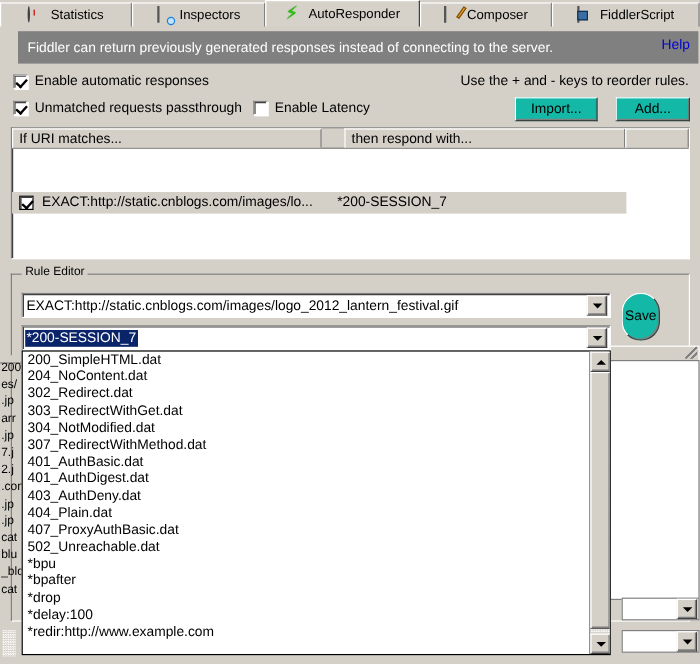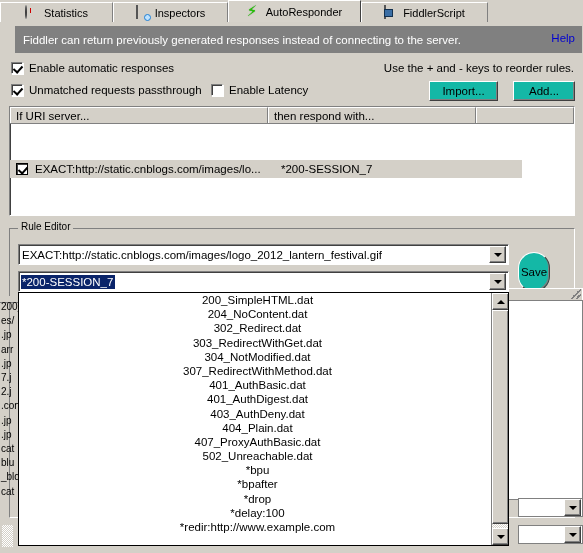--- a/index.html
+++ b/index.html
@@ -102,42 +102,42 @@
   .btn{
     background:#14b8a6;
     border:1px solid #fff;border-right-color:#404040;border-bottom-color:#404040;
     box-shadow:inset -1px -1px 0 #808080;
     font-family:"Liberation Sans",sans-serif;font-size:11.5px;
     display:flex;align-items:center;justify-content:center;
     box-sizing:border-box;position:absolute;
   }
   #import-button{left:429px;top:81px;width:69px;height:20px;}
   #add-button{left:513px;top:81px;width:62px;height:20px;}
-  #save-button{left:518px;top:252px;width:32px;height:40px;border-radius:20px;}
+  #save-button{left:518px;top:244px;width:32px;height:40px;border-radius:20px;}
   
   .ruleslist{
     position:absolute;left:9px;top:106px;width:566px;height:110px;
     background:#fff;
     border:1px solid #808080;border-right-color:#fff;border-bottom-color:#fff;
     box-shadow:inset 1px 1px 0 #404040;
     box-sizing:border-box;
   }
   .rl-header{
     display:flex;height:17px;background:#d4d0c8;
     border-bottom:1px solid #808080;box-sizing:border-box;
   }
   .rl-h{
     box-sizing:border-box;height:16px;display:flex;align-items:center;
     padding-left:5px;font-size:11.5px;
     border-right:1px solid #808080;
     border-top:1px solid #fff;border-left:1px solid #fff;
     background:#d4d0c8;
   }
   .rl-h.c1{width:258px;}
-  .rl-h.c2{width:208px;}
+  .rl-h.c2{width:234px;margin-left:19px;}
   .rl-h.c3{flex:1;}
   .rl-row{
     display:flex;align-items:center;height:18px;
     background:#d4d0c8;width:512px;box-sizing:border-box;
     padding-left:6px;font-size:11.5px;margin-top:36px;
   }
   .rl-row .cb{margin-right:7px;box-shadow:inset 1px 1px 0 #404040;border:1px solid #000;background:#fff;}
   .rl-c1{width:246px;overflow:hidden;white-space:nowrap;}
   .rl-c2{overflow:hidden;white-space:nowrap;}
   
@@ -180,21 +180,21 @@
   #resp-combo{left:18px;top:271px;width:491px;height:21px;}
   
   .dropdown{
     position:absolute;left:18px;top:292px;width:491px;height:254px;
     background:#fff;border:1px solid #000;box-sizing:border-box;
     z-index:40;overflow:hidden;
   }
   .dd-items{position:absolute;left:0;top:0;width:473px;}
   .dd-item{
     height:14.2px;line-height:14.2px;padding-left:4px;font-size:11.5px;
-    white-space:nowrap;overflow:hidden;text-align:center;
+    white-space:nowrap;overflow:hidden;
   }
   .dd-scroll{
     position:absolute;right:0;top:0;width:17px;height:252px;
     background:#d4d0c8;box-sizing:border-box;border-left:1px solid #808080;
   }
   .dd-sb-btn{
     width:17px;height:17px;background:#d4d0c8;
     border:1px solid #fff;border-right-color:#404040;border-bottom-color:#404040;
     box-shadow:inset -1px -1px 0 #808080;
     box-sizing:border-box;position:relative;
@@ -270,20 +270,24 @@
     <span>Statistics</span>
   </div>
   <div class="tab" style="width:115px">
     <span class="tab-icon"><span class="ico-insp"></span></span>
     <span>Inspectors</span>
   </div>
   <div class="tab active" style="width:133px">
     <span class="tab-icon ico-bolt">⚡</span>
     <span>AutoResponder</span>
   </div>
+  <div class="tab" style="width:113px">
+    <span class="tab-icon"><span class="ico-compose"></span></span>
+    <span>Composer</span>
+  </div>
   <div class="tab" style="width:127px">
     <span class="tab-icon"><span class="ico-script"></span></span>
     <span>FiddlerScript</span>
   </div>
 </div>
 
 <div class="banner">
   <span>Fiddler can return previously generated responses instead of connecting to the server.</span>
 </div>
 <a class="help-link" href="#">Help</a>
@@ -301,21 +305,21 @@
 <div class="cbrow" style="left:211px;top:84px;">
   <span class="cb"></span>
   <span>Enable Latency</span>
 </div>
 
 <div class="btn" id="import-button">Import...</div>
 <div class="btn" id="add-button">Add...</div>
 
 <div class="ruleslist">
   <div class="rl-header">
-    <div class="rl-h c1">If URI server...</div>
+    <div class="rl-h c1">If URI matches...</div>
     <div class="rl-h c2">then respond with...</div>
     <div class="rl-h c3"></div>
   </div>
   <div class="rl-row">
     <span class="cb checked"></span>
     <span class="rl-c1">EXACT:http://static.cnblogs.com/images/lo...</span>
     <span class="rl-c2">*200-SESSION_7</span>
   </div>
 </div>
 

